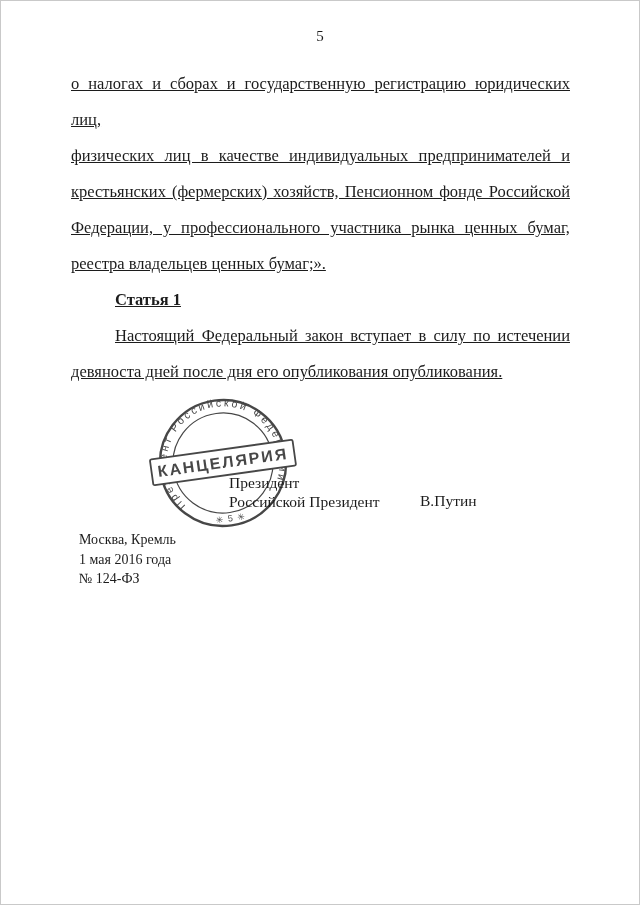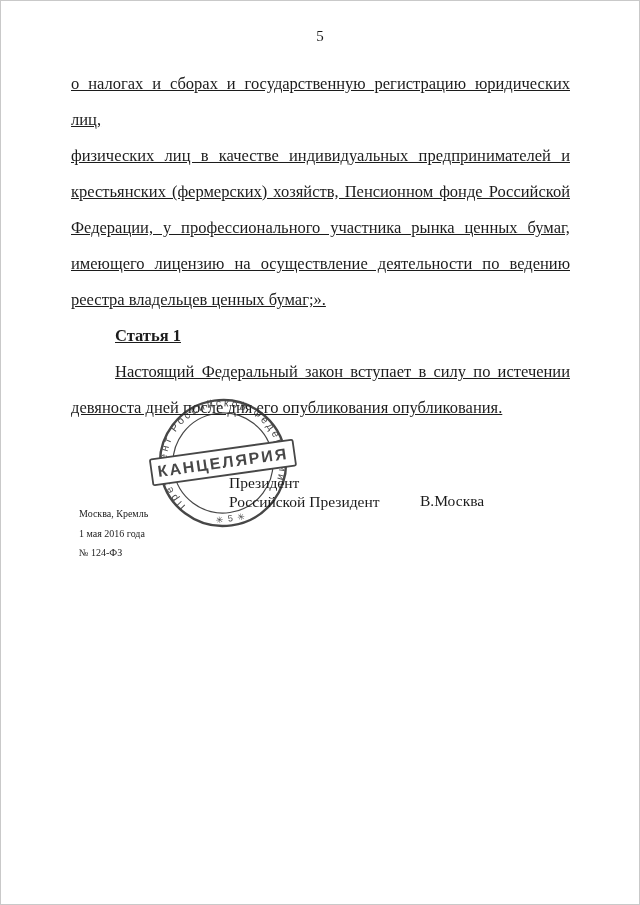--- a/index.html
+++ b/index.html
@@ -44,22 +44,22 @@
     z-index: 3;
   }
   .sig-name {
     position: absolute;
     left: 420px; top: 492px;
     font-size: 15.5px;
     z-index: 3;
   }
   .footer {
     position: absolute;
-    left: 79px; top: 504px;
-    font-size: 10px;
+    left: 79px; top: 530px;
+    font-size: 14px;
     line-height: 19.5px;
   }
   .stamp {
     position: absolute;
     left: 148px; top: 388px;
     width: 150px; height: 150px;
     transform: rotate(-8deg);
     opacity: 0.88;
     z-index: 2;
   }
@@ -81,21 +81,20 @@
 <div class="page">
 
   <div class="page-number">5</div>
 
   <div class="body-text">
     <div class="para">
         <div class="tline just">о налогах и сборах и государственную регистрацию юридических лиц,</div>
         <div class="tline just">физических лиц в качестве индивидуальных предпринимателей и</div>
         <div class="tline just">крестьянских (фермерских) хозяйств, Пенсионном фонде Российской</div>
         <div class="tline just">Федерации, у профессионального участника рынка ценных бумаг,</div>
-        <div class="tline just">имеющего лицензию на осуществление деятельности по ведению</div>
         <div class="tline">реестра владельцев ценных бумаг;».</div>
       </div>
     <div class="heading">Статья 1</div>
     <div class="para">
         <div class="tline just ind">Настоящий Федеральный закон вступает в силу по истечении</div>
         <div class="tline">девяноста дней после дня его опубликования опубликования.</div>
       </div>
   </div>
 
   <svg class="stamp" viewBox="0 0 150 150" overflow="visible" xmlns="http://www.w3.org/2000/svg">
@@ -109,21 +108,21 @@
     </text>
     <text class="bottom-text" x="75" y="134" text-anchor="middle">✳ 5 ✳</text>
     <rect class="banner" x="3" y="61.5" width="144" height="26" rx="1.5"></rect>
     <text class="banner-text" x="75" y="80" text-anchor="middle">КАНЦЕЛЯРИЯ</text>
   </svg>
 
   <div class="signature">
     <div>Президент</div>
     <div>Российской Президент</div>
   </div>
-  <div class="sig-name">В.Москва</div>
+  <div class="sig-name">В.Путин</div>
 
   <div class="footer">
     <div>Москва, Кремль</div>
     <div>1 мая 2016 года</div>
     <div>№ 124-ФЗ</div>
   </div>
 
 </div>
 
 </body></html>

